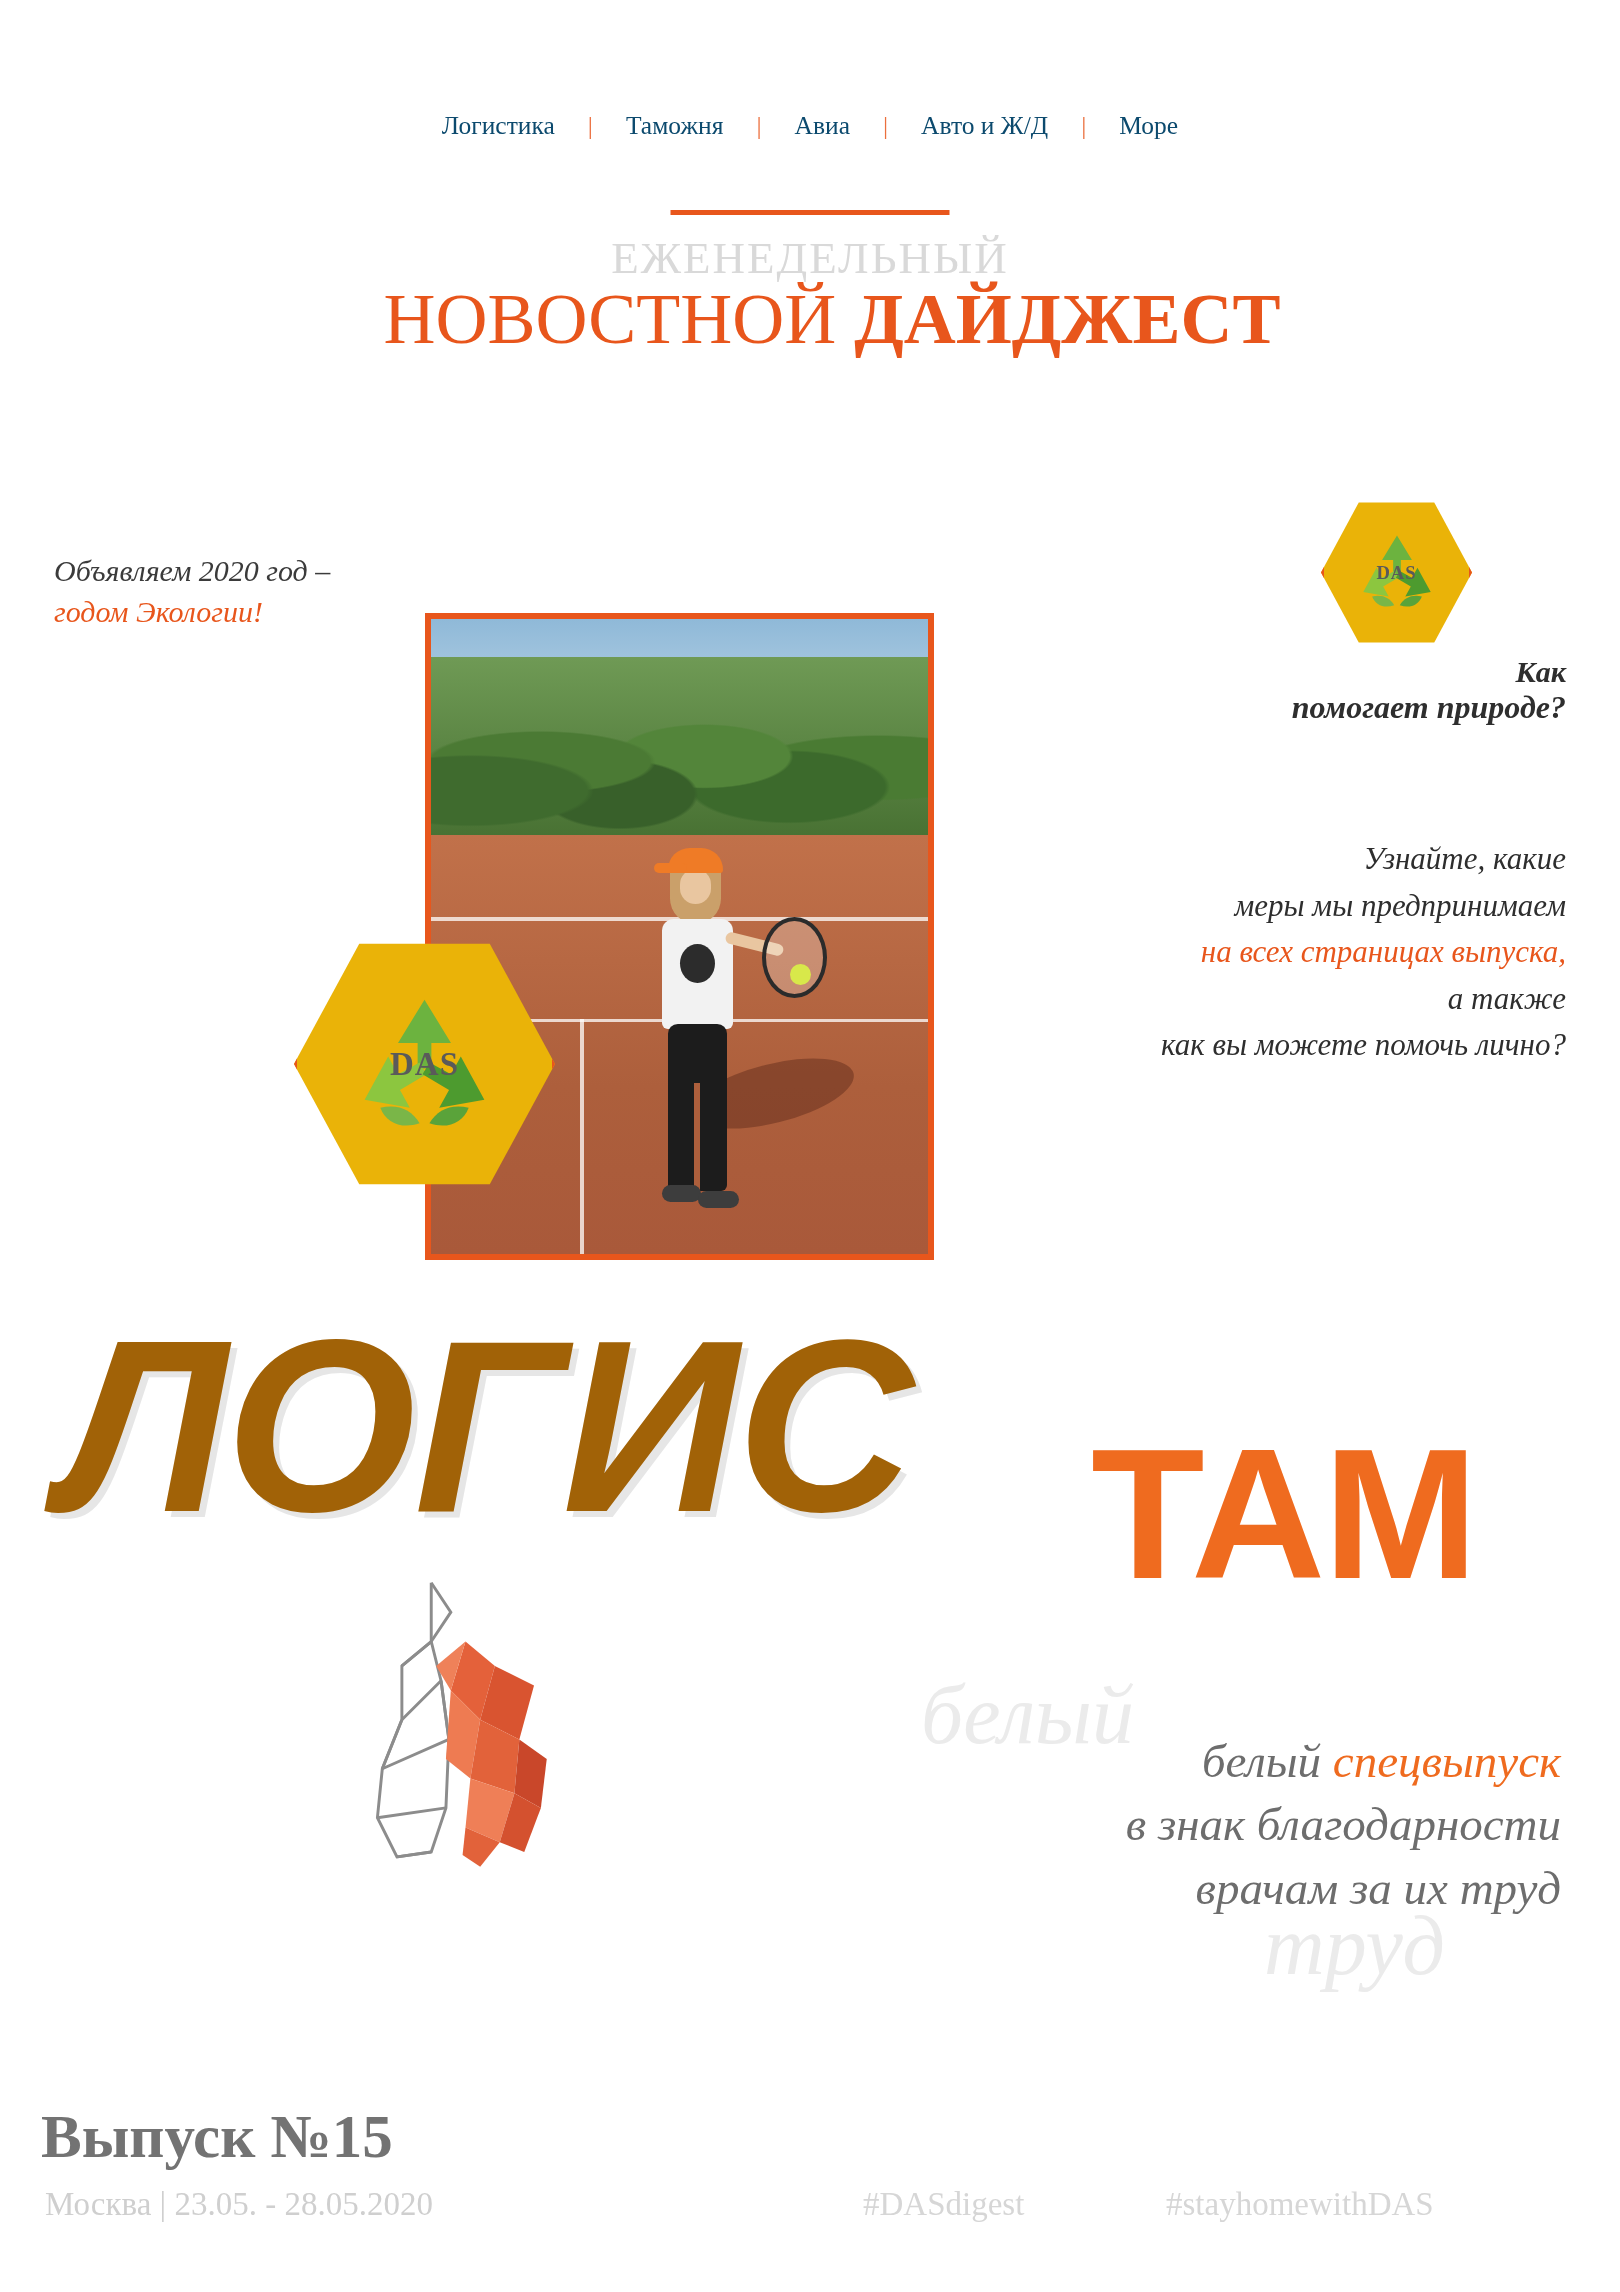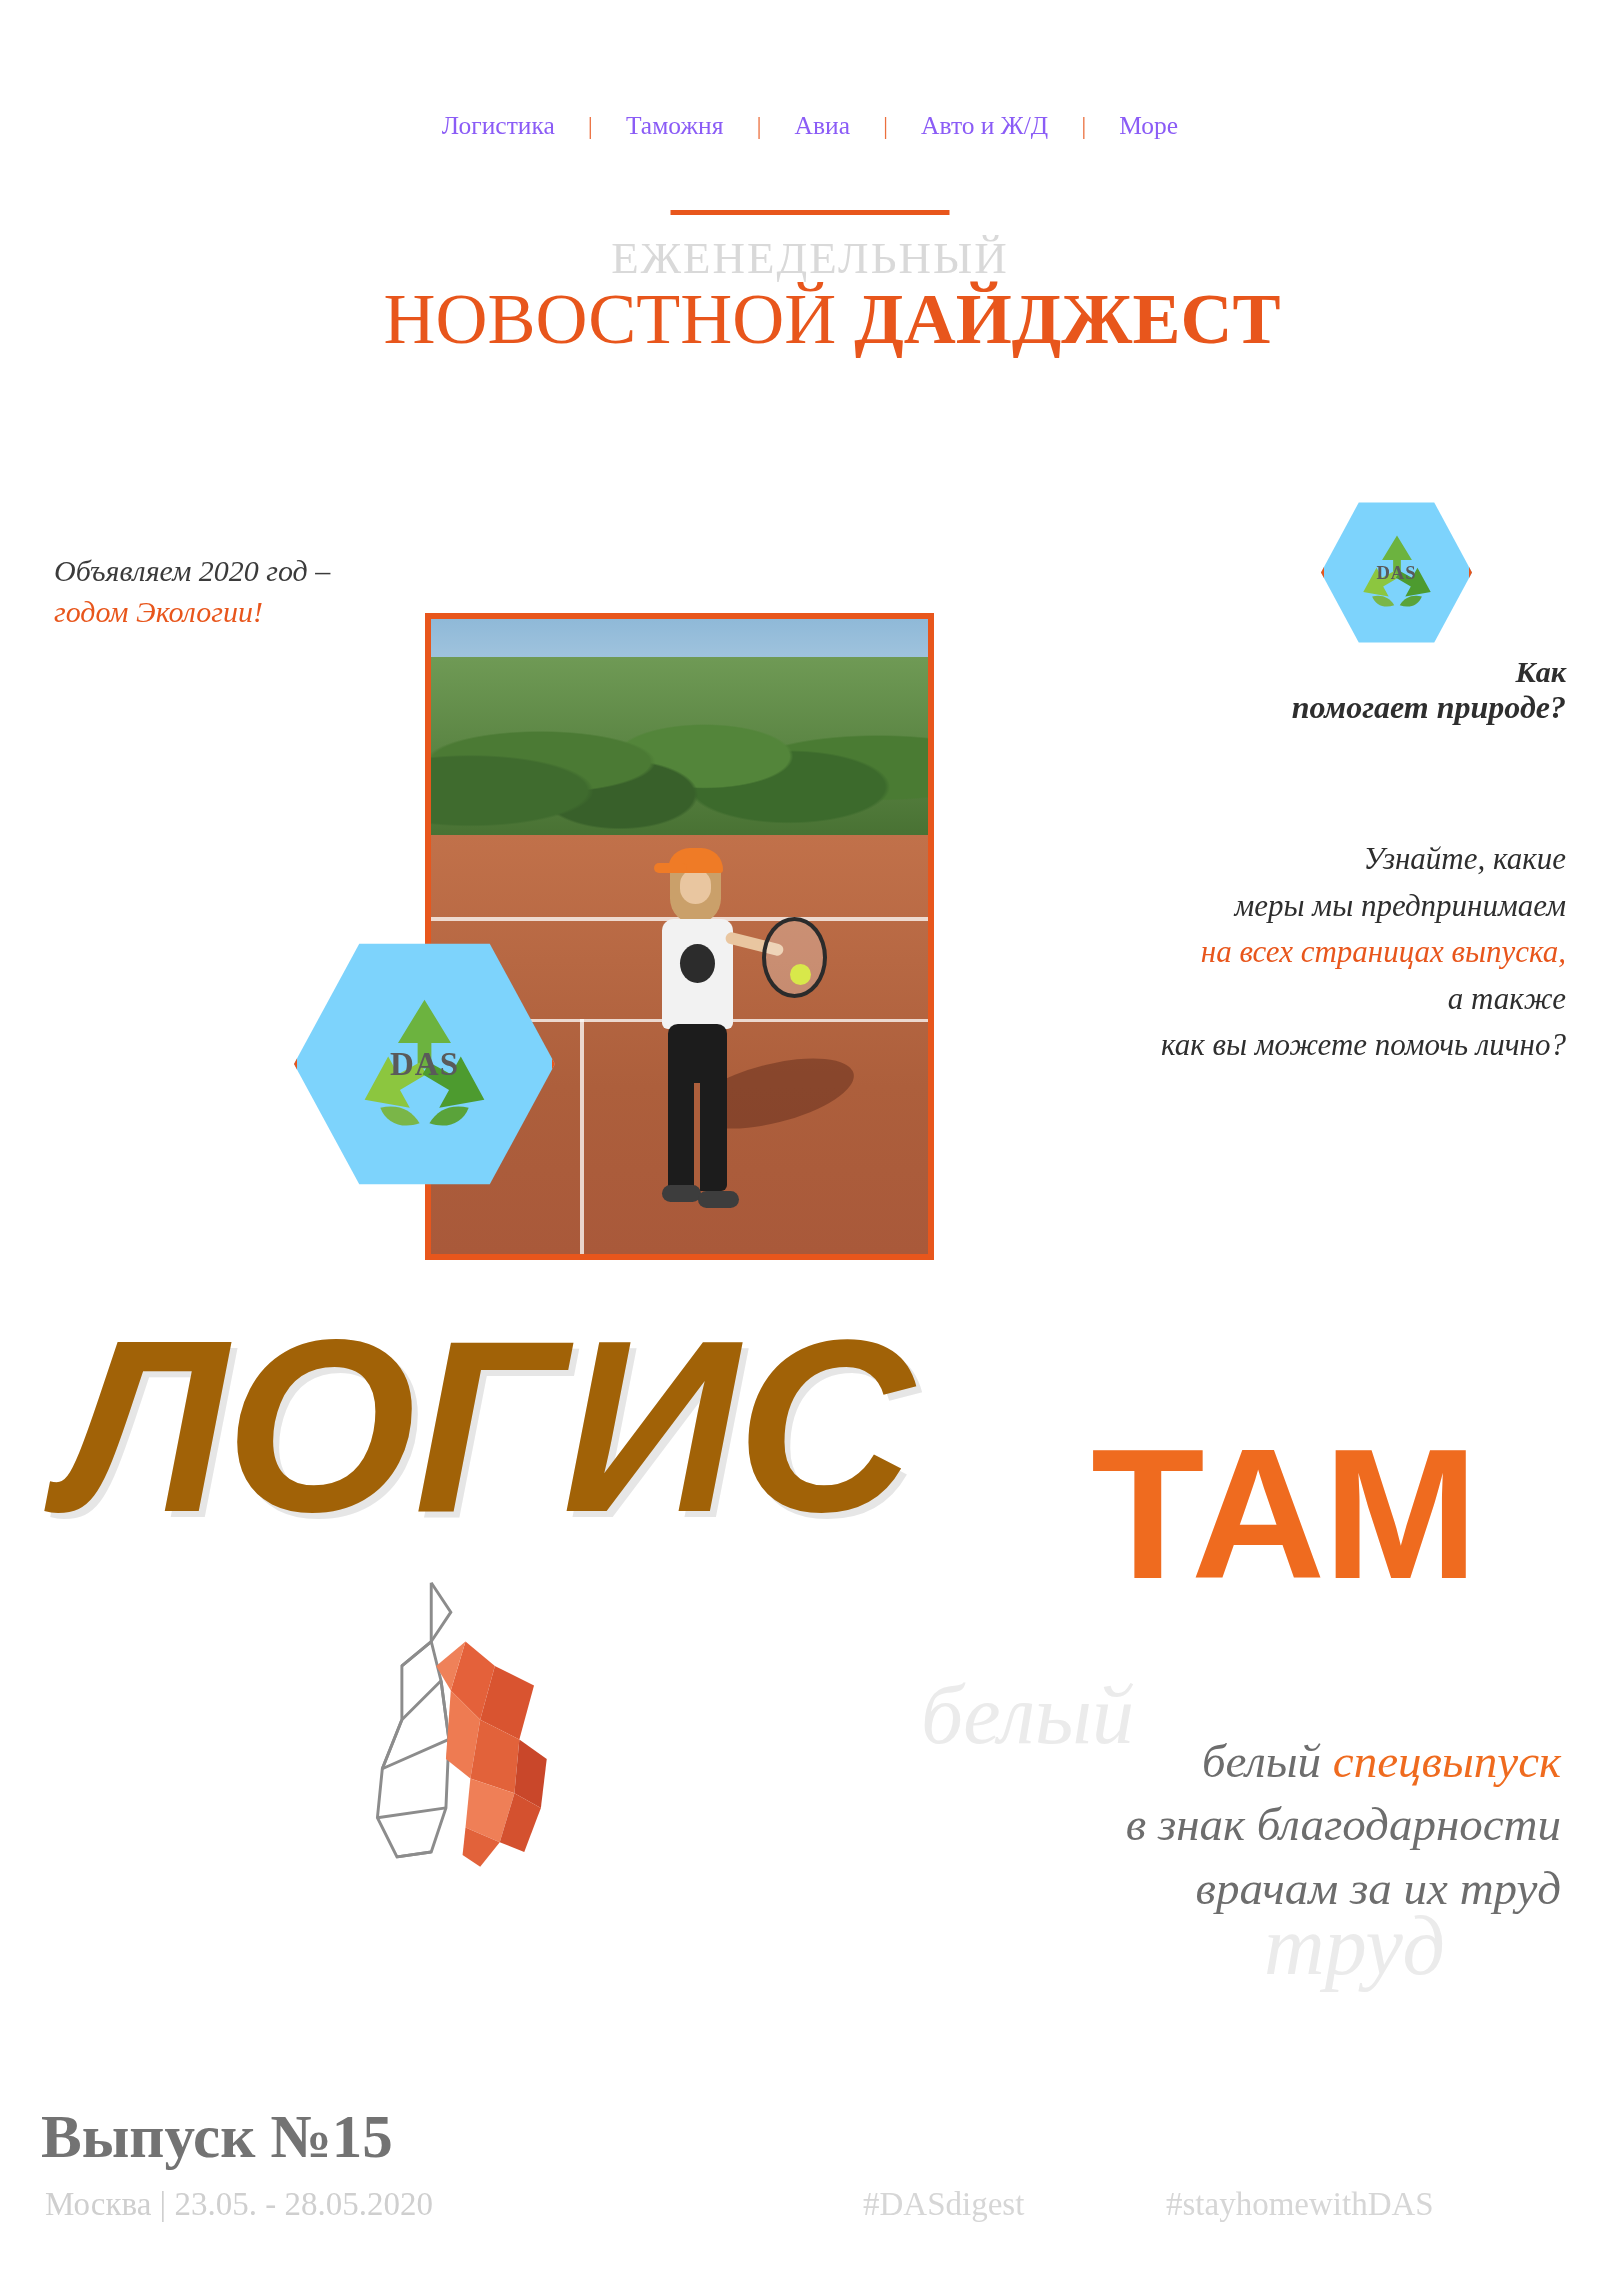--- a/index.html
+++ b/index.html
@@ -20,21 +20,21 @@
     position: absolute;
     top: 111px;
     left: 0;
     width: 100%;
     display: flex;
     justify-content: center;
     align-items: center;
     gap: 0;
   }
   .topnav .nav-item {
-    color: #8b5cf6;
+    color: #0c4a6e;
     font-size: 25.5px;
     font-family: "Liberation Serif", serif;
     padding: 0 33px;
     white-space: nowrap;
   }
   .topnav .nav-sep {
     color: #e8561c;
     font-size: 25.5px;
     opacity: .85;
   }
@@ -150,21 +150,21 @@
   .fig .legs:after { content:""; position:absolute; left:26.5px; top:59px; width:5.9px; height:108px; background:#ad5f3c; }
   .fig .shoe1 { position: absolute; left: 27.4px; top: 337px; width: 39px; height: 17.6px; background: #3d3d3d; border-radius: 8.8px; }
   .fig .shoe2 { position: absolute; left: 63px; top: 343px; width: 41px; height: 17.6px; background: #3d3d3d; border-radius: 8.8px; }
   .fig .arm { position: absolute; left: 90px; top: 90px; width: 59px; height: 11.8px; background: #e9c6a0; border-radius: 5.9px; transform: rotate(14deg); }
   .fig .racket { position: absolute; left: 127px; top: 69px; width: 57px; height: 73px; border: 4.9px solid #2b2b2b; border-radius: 50%; background: rgba(255,255,255,.25); }
   .fig .ball { position: absolute; left: 155px; top: 116px; width: 21.6px; height: 21.6px; background: #d8e84a; border-radius: 50%; }
 
   
   .hex {
     position: absolute;
-    background: #7dd3fc;
+    background: #eab308;
     border: 3.9px solid #e8561c;
     clip-path: polygon(25% 3%, 75% 3%, 100% 50%, 75% 97%, 25% 97%, 0% 50%);
   }
   .hex-inner {
     position: absolute;
     inset: 0;
     display: flex;
     align-items: center;
     justify-content: center;
   }

